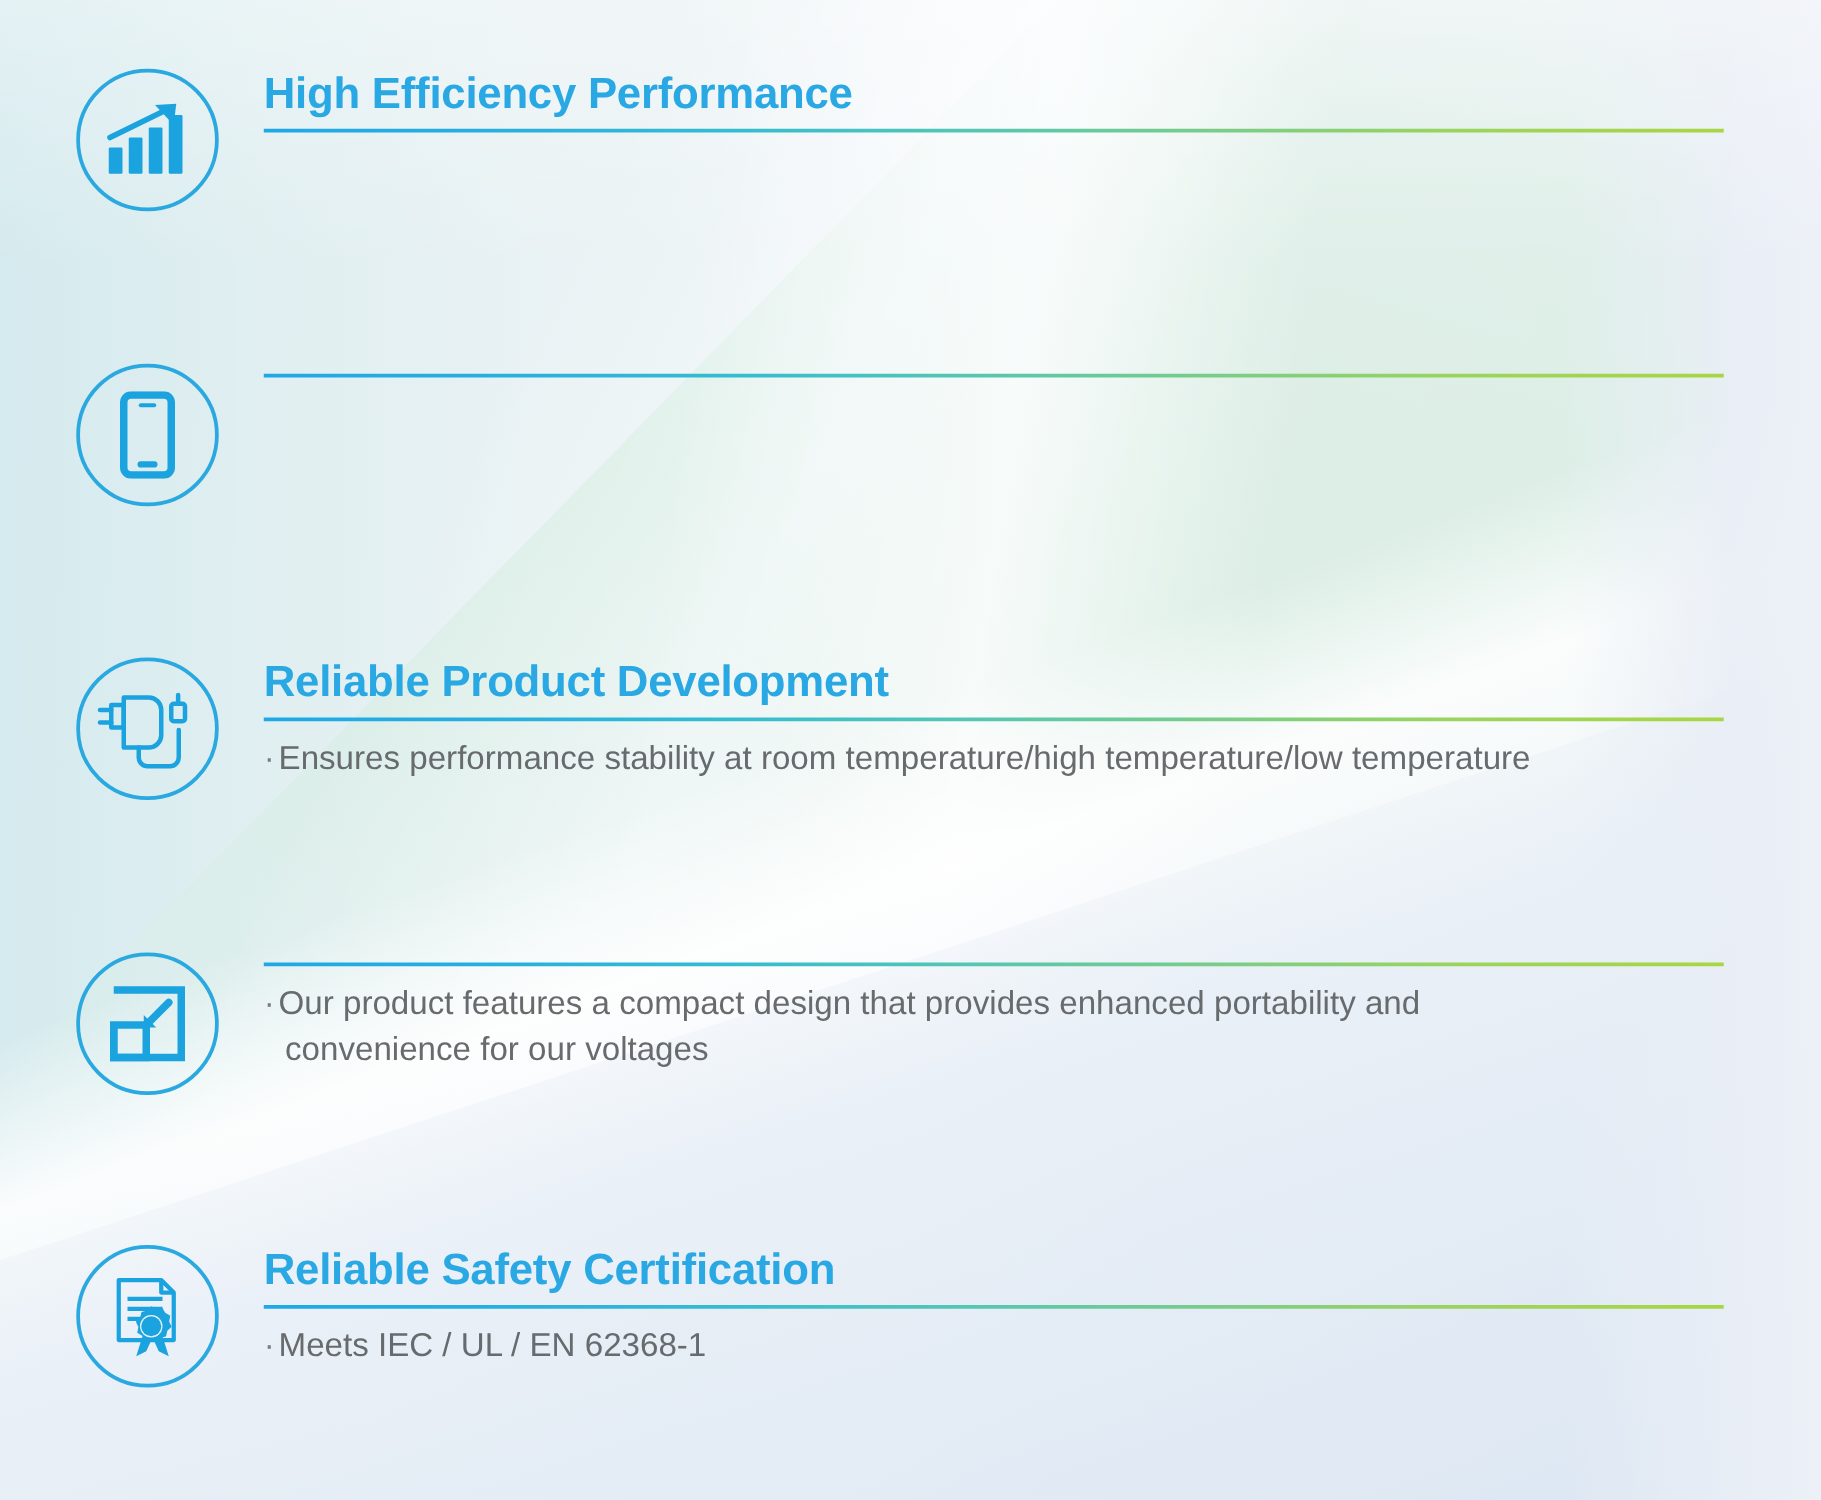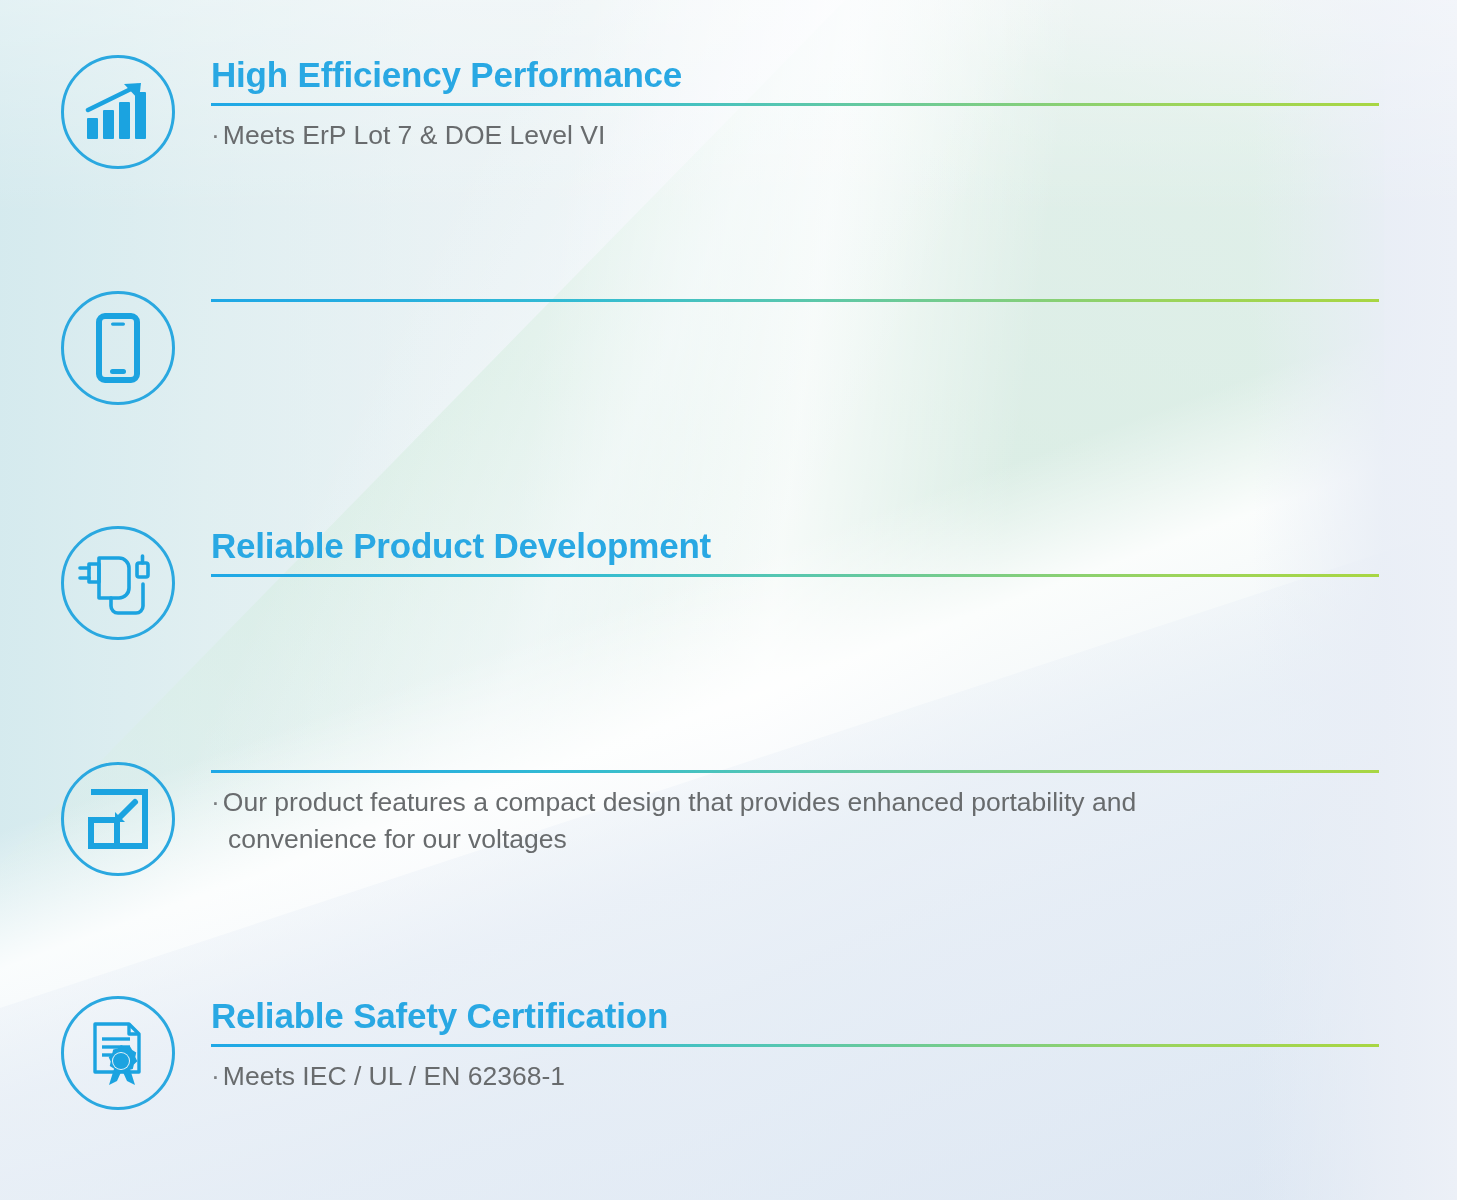--- a/index.html
+++ b/index.html
@@ -188,25 +188,20 @@
             <rect x="34" y="20" width="11" height="37" rx="1"></rect>
             <rect x="50" y="10" width="11" height="47" rx="1"></rect>
           </g>
           <path d="M3 28 L52 4" stroke="#1ba3e0" stroke-width="4.5" fill="none" stroke-linecap="round"></path>
           <path d="M39 2 L56 1 L54 18 Z" fill="#1ba3e0"></path>
         </svg>
       </div>
       <div class="feature-body">
         <div class="feature-title">High Efficiency Performance</div>
         <div class="feature-rule"></div>
-        <div class="feature-lines">
-          <div class="feature-line">
-            <span class="dot">·</span><span>Meets ErP Lot 7 &amp; DOE Level VI</span>
-          </div>
-        </div>
       </div>
     </div>
 
     <div class="feature" style="top:291px">
       <div class="feature-icon">
         <svg width="44" height="70" viewBox="0 0 44 70" aria-hidden="true">
           <rect x="3" y="3" width="38" height="64" rx="6" ry="6" fill="none" stroke="#1ba3e0" stroke-width="6"></rect>
           <rect x="15" y="9.5" width="14" height="3.2" rx="1.6" fill="#1ba3e0"></rect>
           <rect x="14" y="56" width="16" height="5" rx="2.5" fill="#1ba3e0"></rect>
         </svg>
@@ -232,20 +227,23 @@
 
             <rect x="60" y="15" width="11" height="14" rx="2"></rect>
             <path d="M65.5 8 v7"></path>
           </g>
         </svg>
       </div>
       <div class="feature-body">
         <div class="feature-title">Reliable Product Development</div>
         <div class="feature-rule"></div>
         <div class="feature-lines">
+          <div class="feature-line">
+            <span class="dot">·</span><span>Ensures performance stability at room temperature/high temperature/low temperature</span>
+          </div>
         </div>
       </div>
     </div>
 
     <div class="feature" style="top:762px">
       <div class="feature-icon">
         <svg width="62" height="62" viewBox="0 0 62 62" aria-hidden="true">
           <path d="M4 4 h54 v54 h-54 v-25" fill="none" stroke="#1ba3e0" stroke-width="6"></path>
           <rect x="4" y="32" width="26" height="26" fill="none" stroke="#1ba3e0" stroke-width="6"></rect>
           <path d="M48 14 L30 32" stroke="#1ba3e0" stroke-width="6" fill="none" stroke-linecap="round"></path>

